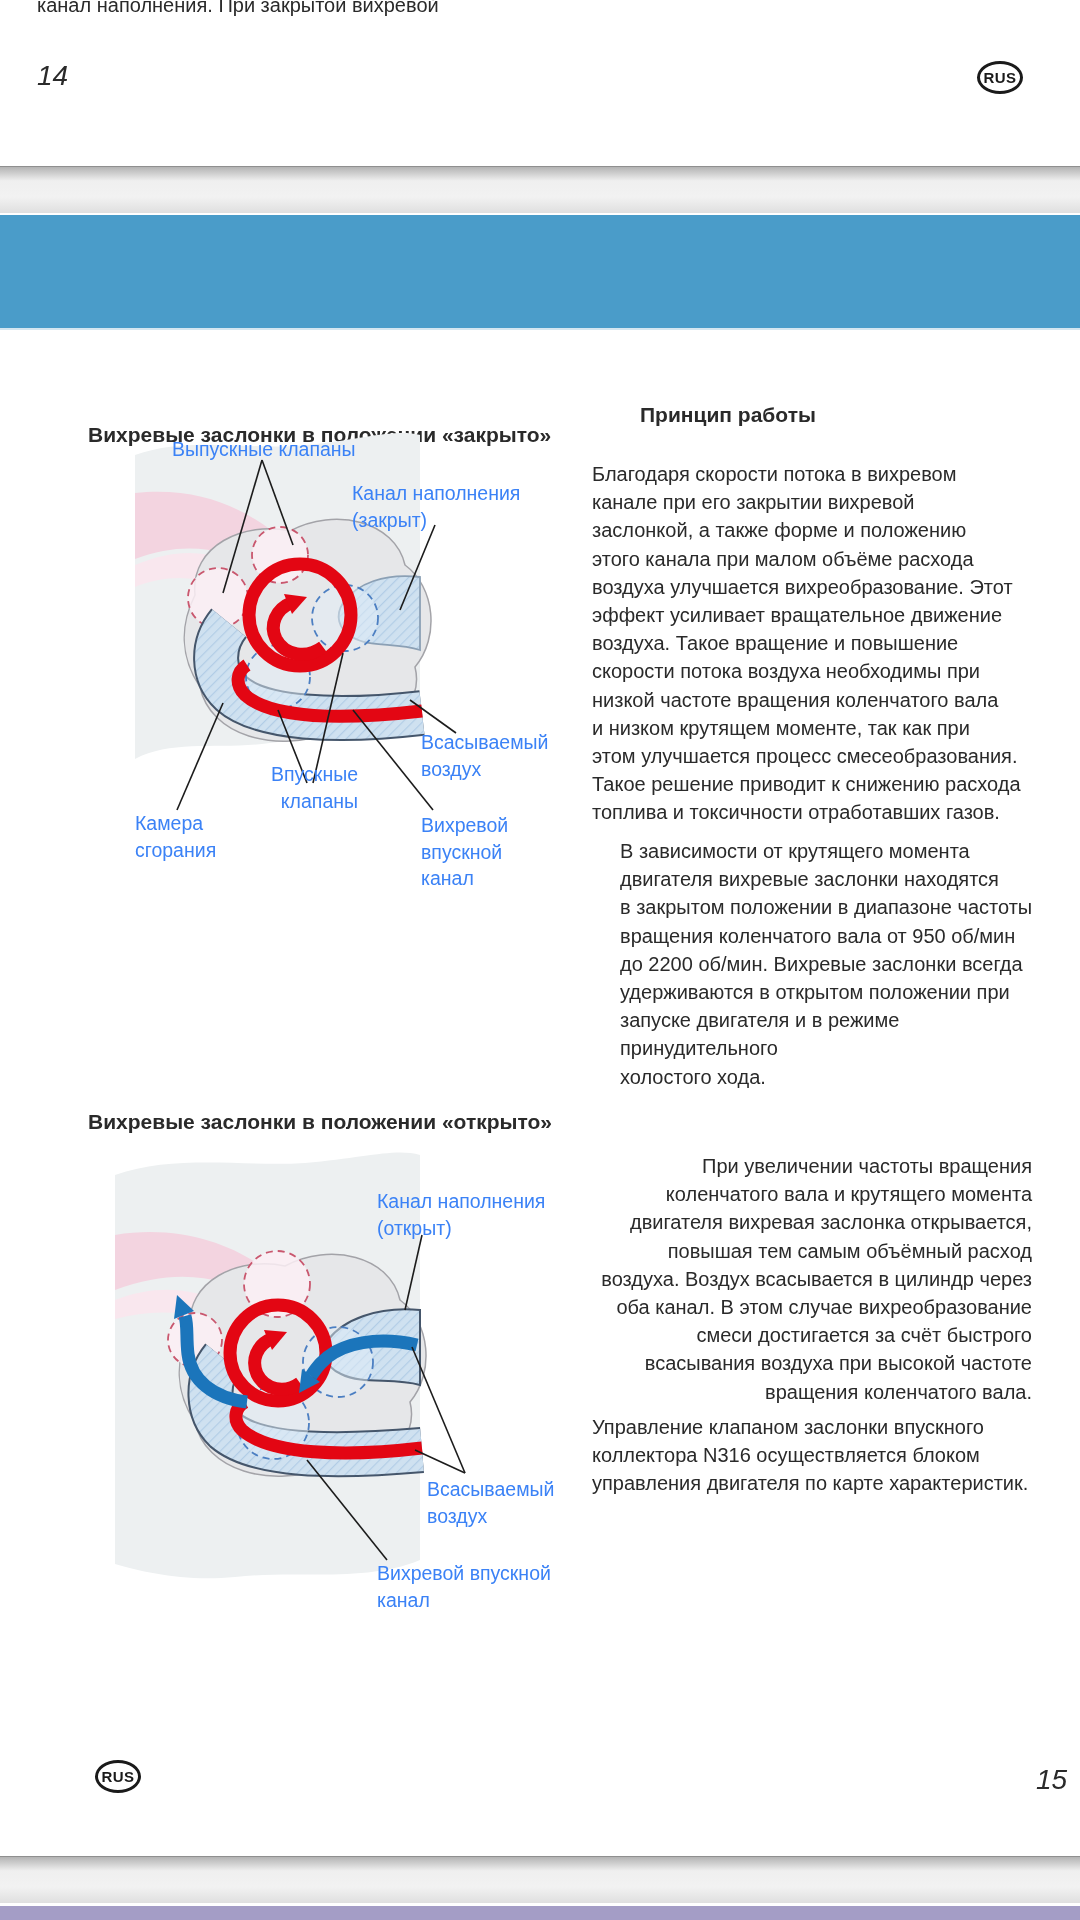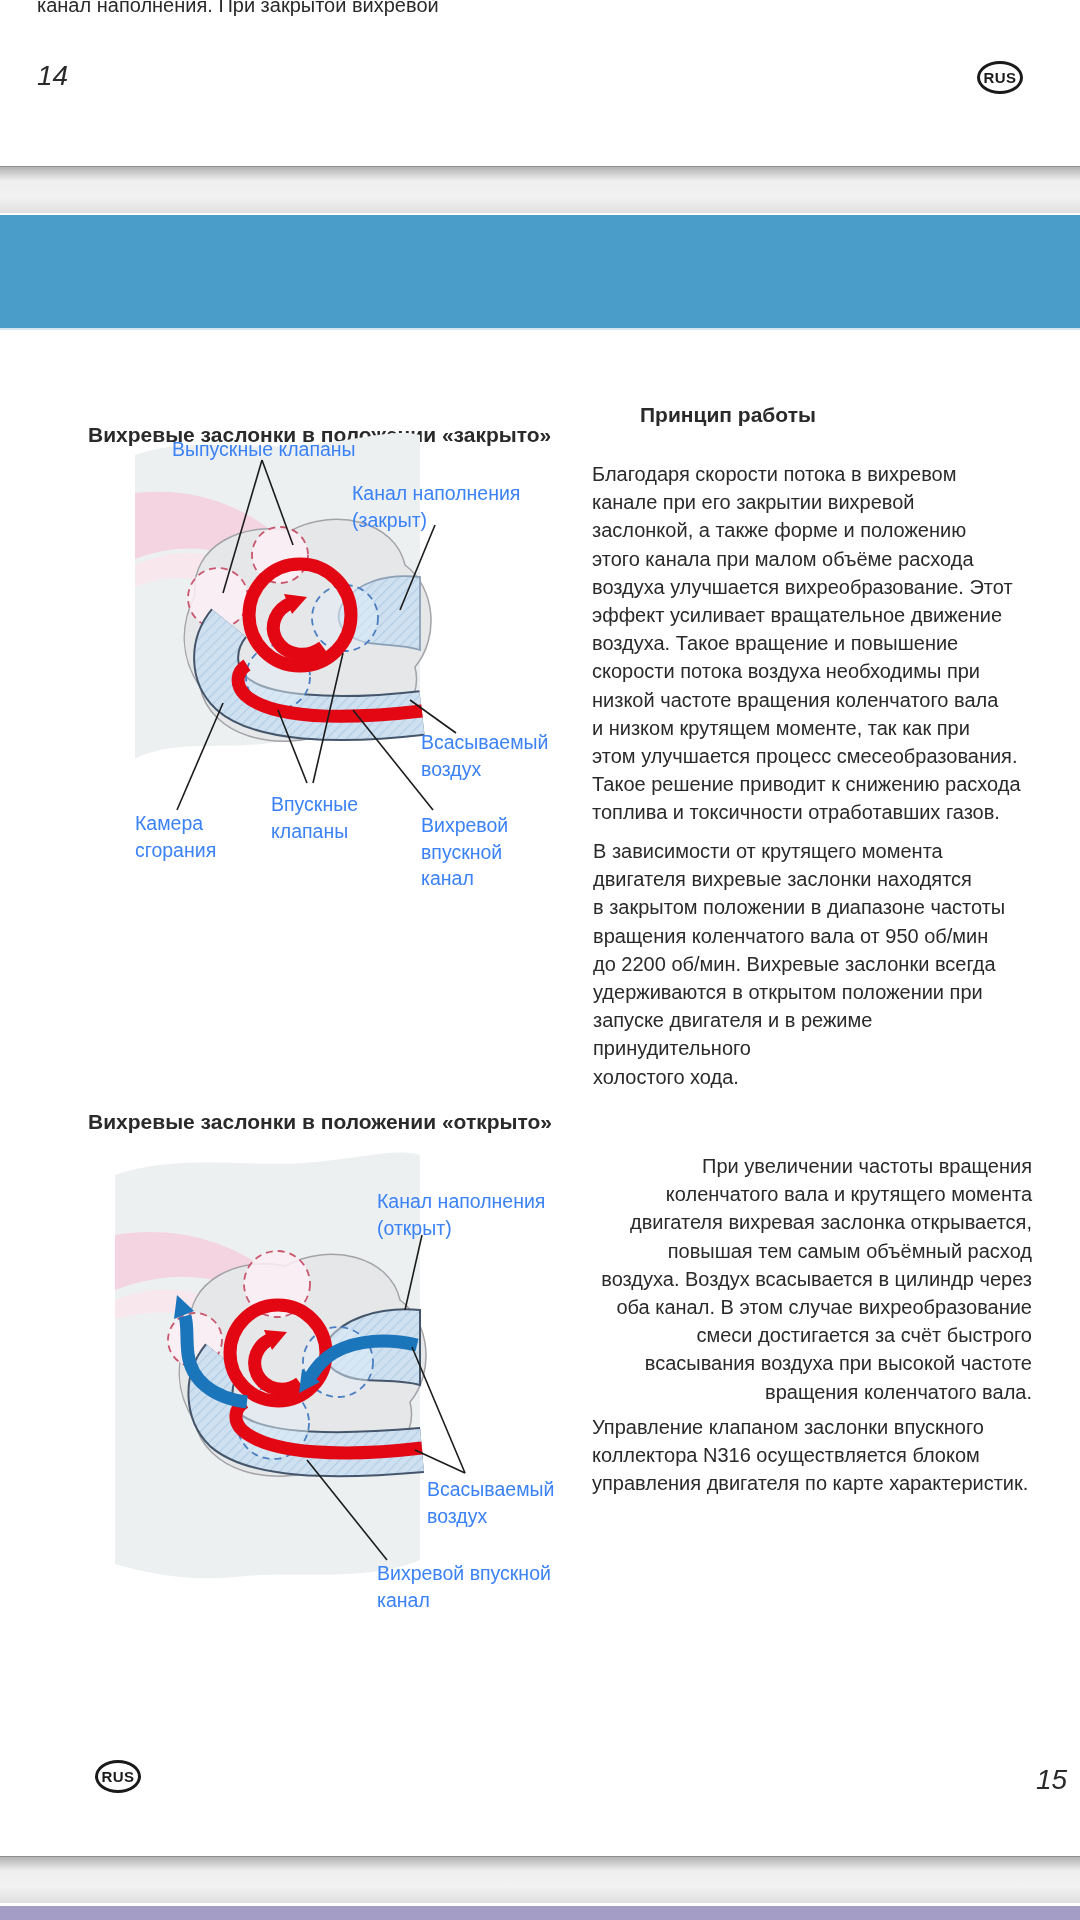--- a/index.html
+++ b/index.html
@@ -38,32 +38,32 @@
     background:#4a9cc9; border-bottom:2px solid #d4e6f0;
   }
   .band-purple { left:0; top:1906px; width:1080px; height:14px; background:#a49dc6; }
 
   
   .h-bold { font-size:21px; font-weight:bold; line-height:26px; white-space:pre-line; }
   .para   { font-size:20px; line-height:28.2px; white-space:pre-line; width:440px; }
   .h-closed    { left:88px;  top:422px; }
   .h-principle { left:624px; top:402px;margin-left:16px; }
   .p1 { left:592px; top:460px; }
-  .p2 { left:593px; top:837px; }
+  .p2 { left:620px; top:837px; }
   .h-open { left:88px; top:1109px; }
   .p3 { left:592px; top:1152px;text-align:right; }
   .p4 { left:592px; top:1413px; }
 
   
   .dlabel { font-size:19.5px; line-height:26.5px; white-space:pre-line; color:#3b82f6; }
   .l-exh   { left:172px; top:436px; }
   .l-fillc { left:352px; top:480px; }
   .l-air1  { left:421px; top:729px; }
   .l-comb  { left:135px; top:810px; }
-  .l-inv   { left:271px; top:791px; }
+  .l-inv   { left:271px; top:761px;text-align:right; }
   .l-swc1  { left:421px; top:812px; }
   .l-fillo { left:377px; top:1188px; }
   .l-air2  { left:427px; top:1476px; }
   .l-swc2  { left:377px; top:1560px; }
 
   .dsvg1 { left:95px; top:425px; }
   .dsvg2 { left:95px; top:1140px; }
 
   
   .bkdrop { fill:#edf0f1; }

